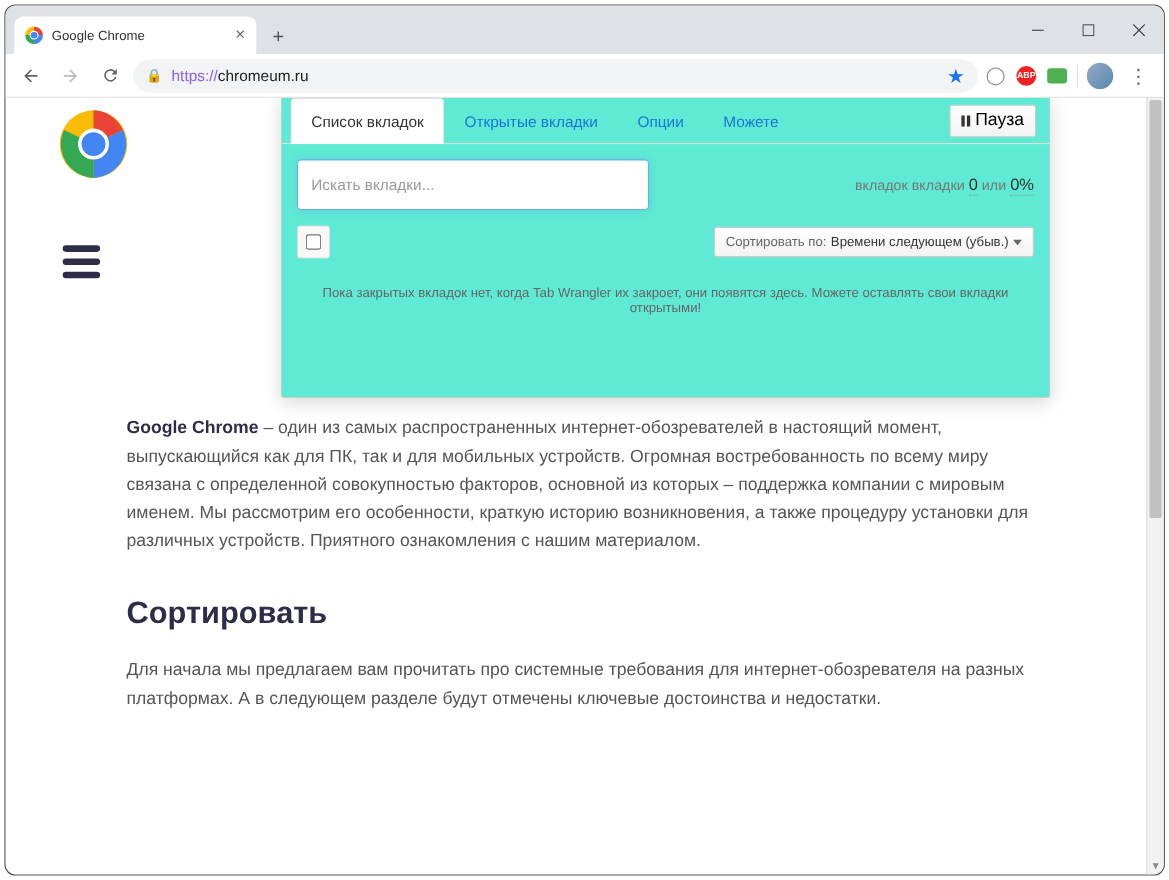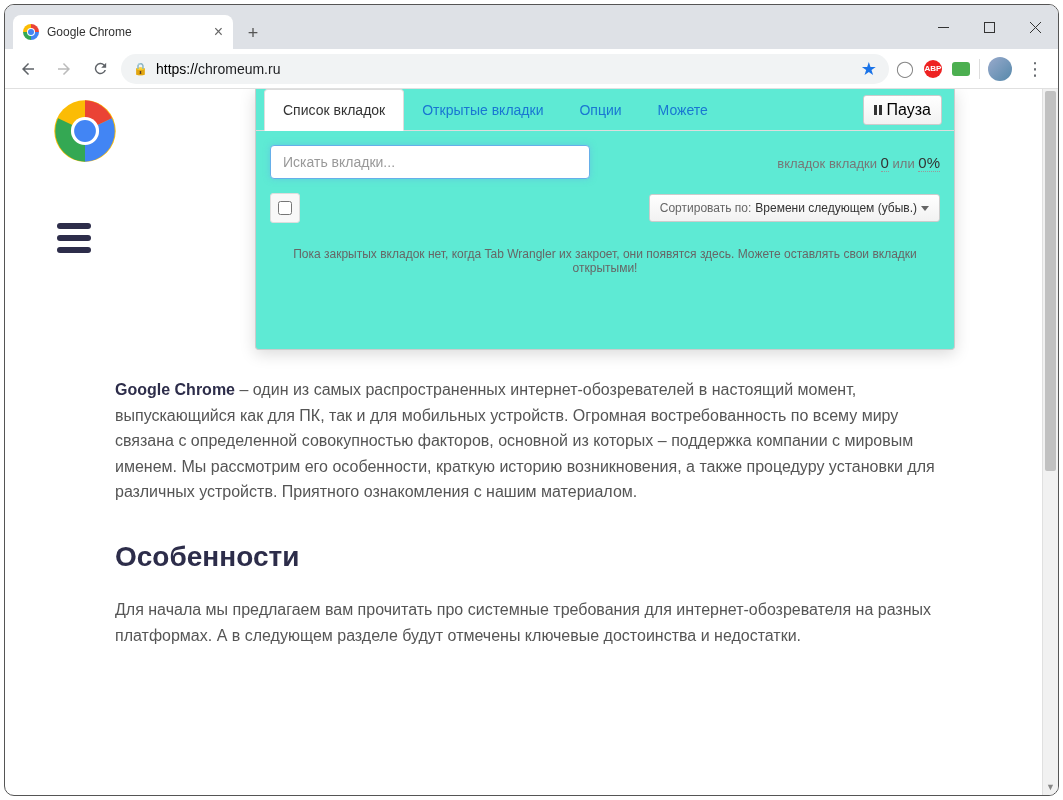--- a/index.html
+++ b/index.html
@@ -21,21 +21,21 @@
 .win-btn { width: 46px; display: flex; align-items: center; justify-content: center; font-size: 14px; color: #333; }
 .win-btn svg { width: 11px; height: 11px; }
 
 
 .addrbar { height: 40px; background: #fff; border-bottom: 1px solid #e0e0e0; display: flex; align-items: center; padding: 0 8px; gap: 6px; }
 .nav-btn { width: 30px; height: 30px; display: flex; align-items: center; justify-content: center; color: #5f6368; border-radius: 50%; }
 .nav-btn.disabled { color: #bbb; }
 .url-box { flex: 1; height: 30px; background: #f1f3f4; border-radius: 15px; display: flex; align-items: center; padding: 0 12px; gap: 8px; font-size: 14px; }
 .lock { color: #5f6368; font-size: 12px; }
 .url-text { color: #202124; }
-.url-text .proto { color: #000000; }
+.url-text .proto { color: #8b5cf6; }
 .addr-right { display: flex; align-items: center; gap: 8px; }
 .ext-icon { width: 20px; height: 20px; display: flex; align-items: center; justify-content: center; }
 .star { color: #1a73e8; font-size: 18px; }
 .abp { background: #e22; color: #fff; font-size: 8px; font-weight: bold; border-radius: 50%; width: 18px; height: 18px; display: flex; align-items: center; justify-content: center; }
 .shield { color: #888; font-size: 16px; }
 .green-ext { background: #4caf50; width: 18px; height: 14px; border-radius: 3px; position: relative; }
 .avatar { width: 24px; height: 24px; border-radius: 50%; background: linear-gradient(135deg, #9ac 0%, #58a 100%); }
 .menu-dots { font-size: 18px; color: #5f6368; }
 .divider { width: 1px; height: 20px; background: #ddd; }
 
@@ -60,21 +60,21 @@
 .popup-tabs { display: flex; border-bottom: 1px solid #ddd; align-items: center; }
 .popup-tab { padding: 12px 18px; font-size: 14px; color: #1976d2; cursor: pointer; }
 .popup-tab.active { color: #333; border: 1px solid #ddd; border-bottom: 1px solid #fff; border-radius: 4px 4px 0 0; margin-bottom: -1px; background: #fff; }
 .popup-tab:first-child { margin-left: 8px; }
 .pause-btn { margin-left: auto; margin-right: 12px; padding: 5px 10px; border: 1px solid #ccc; background: linear-gradient(#fff,#f2f2f2); border-radius: 3px; font-size: 16px; display: flex; align-items: center; gap: 5px; cursor: pointer; }
 .pause-icon { display: inline-flex; gap: 2px; }
 .pause-icon span { width: 3px; height: 10px; background: #333; }
 
 .popup-body { padding: 14px; }
 .search-row { display: flex; align-items: center; gap: 12px; margin-bottom: 14px; }
-.search-input { flex: 1; max-width: 320px; height: 34px; border: 1px solid #66afe9; border-radius: 4px; padding: 0 12px; font-size: 14px; outline: none; box-shadow: 0 0 6px rgba(102,175,233,0.5); }
+.search-input { flex: 1; max-width: 320px; height: 46px; border: 1px solid #66afe9; border-radius: 4px; padding: 0 12px; font-size: 14px; outline: none; box-shadow: 0 0 6px rgba(102,175,233,0.5); }
 .search-input::placeholder { color: #999; }
 .closed-info { margin-left: auto; font-size: 13px; color: #777; }
 .closed-info .num { color: #333; font-size: 15px; border-bottom: 1px dotted #999; }
 
 .toolbar-row { display: flex; align-items: center; gap: 10px; margin-bottom: 14px; }
 .checkbox-cell { width: 30px; height: 30px; border: 1px solid #ddd; background: #f8f8f8; display: flex; align-items: center; justify-content: center; border-radius: 3px; }
 .checkbox-cell input { width: 14px; height: 14px; }
 .sort-btn { margin-left: auto; padding: 6px 10px; border: 1px solid #ccc; background: linear-gradient(#fff,#f2f2f2); border-radius: 3px; font-size: 12px; color: #666; display: flex; align-items: center; gap: 4px; }
 .sort-btn .val { color: #333; }
 .caret { width: 0; height: 0; border-left: 4px solid transparent; border-right: 4px solid transparent; border-top: 5px solid #666; }
@@ -172,21 +172,21 @@
 
       <div class="hamburger">
         <span></span>
           <span></span>
           <span></span>
       </div>
 
       <div class="article">
         <div class="pink-hr"></div>
         <p class="para"><b>Google Chrome</b><span> – один из самых распространенных интернет-обозревателей в настоящий момент, выпускающийся как для ПК, так и для мобильных устройств. Огромная востребованность по всему миру связана с определенной совокупностью факторов, основной из которых – поддержка компании с мировым именем. Мы рассмотрим его особенности, краткую историю возникновения, а также процедуру установки для различных устройств. Приятного ознакомления с нашим материалом.</span></p>
-        <h2 class="h2">Особенности</h2>
+        <h2 class="h2">Сортировать</h2>
         <p class="para">Для начала мы предлагаем вам прочитать про системные требования для интернет-обозревателя на разных платформах. А в следующем разделе будут отмечены ключевые достоинства и недостатки.</p>
       </div>
 
       <div class="popup">
         <div class="popup-tabs">
           <div class="popup-tab active">Список вкладок</div>
           <div class="popup-tab">Открытые вкладки</div>
           <div class="popup-tab">Опции</div>
           <div class="popup-tab">Можете</div>
           <button class="pause-btn">

